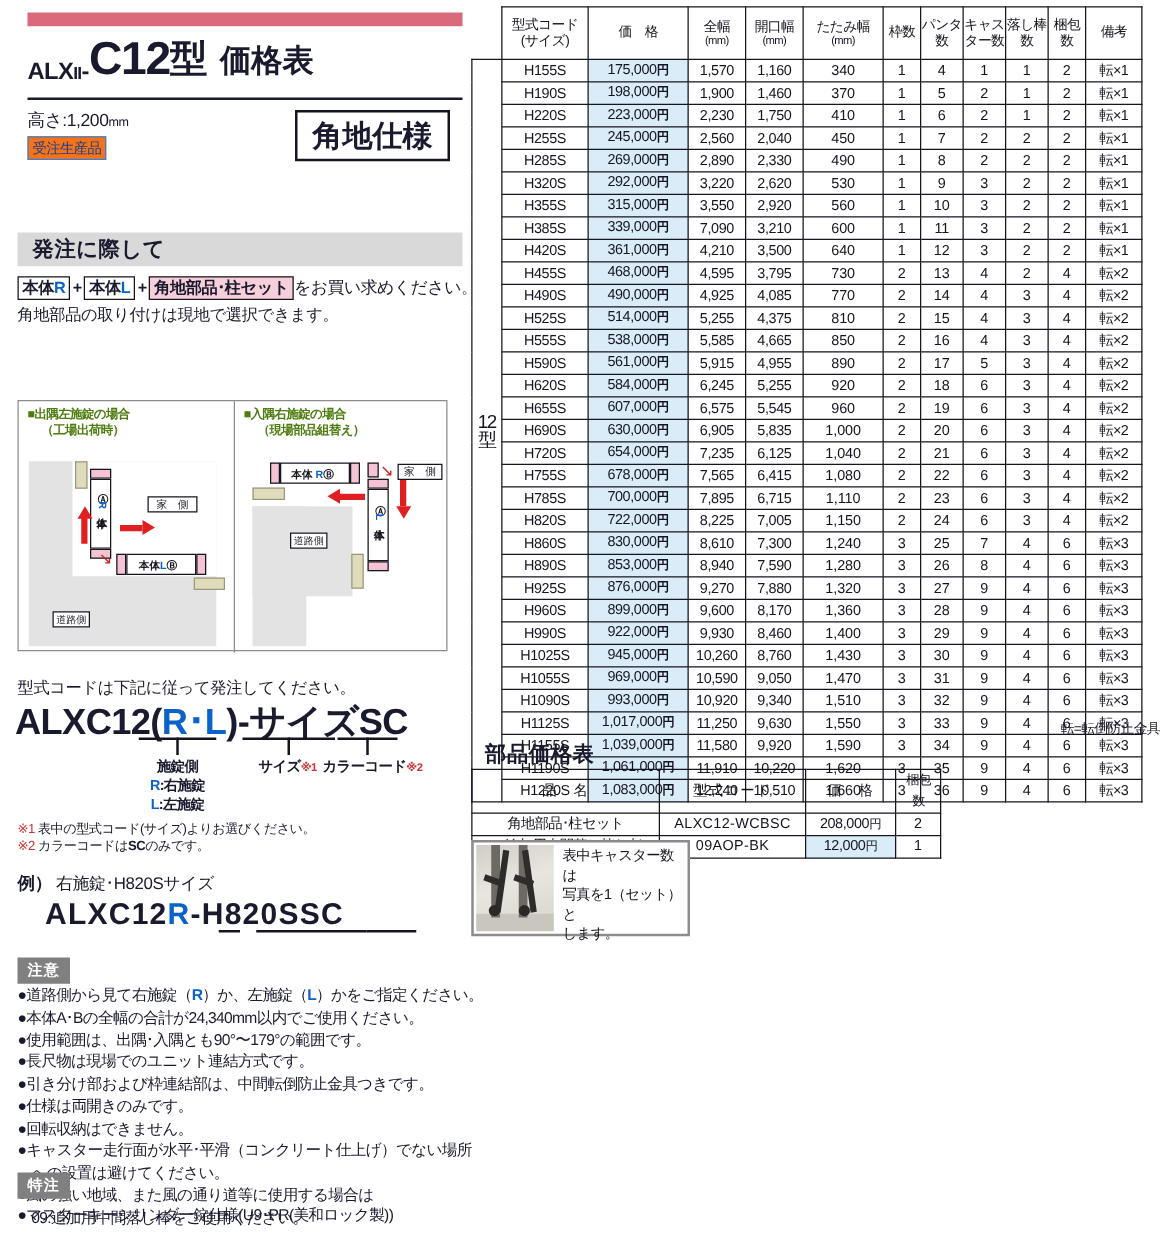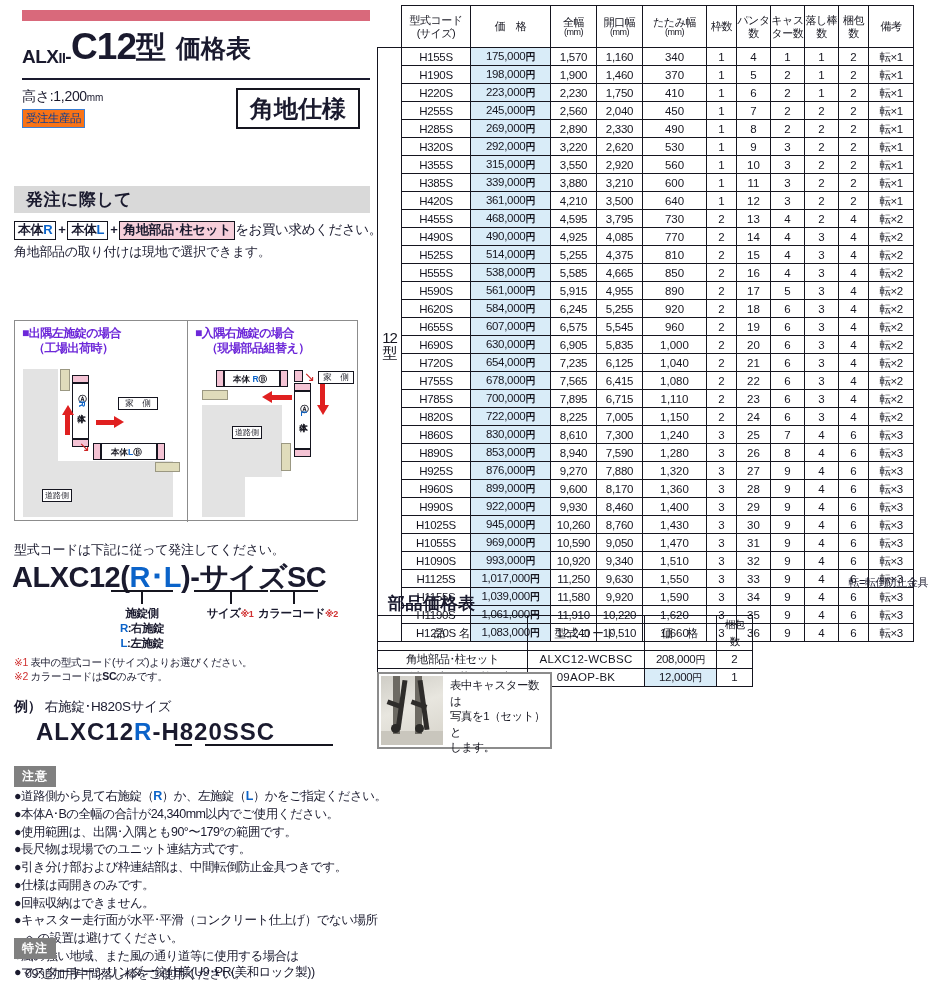--- a/index.html
+++ b/index.html
@@ -64,21 +64,21 @@
   #ordersub2{top:261px;}
 
   
   .diagram{
     position:absolute;left:14px;top:320px;width:344px;height:201px;
     border:1px solid #8c8c8c;background:#fff;box-sizing:border-box;
   }
   .diag-half{position:absolute;top:0;height:201px;}
   #dh-left{left:0;width:172px;}
   #dh-right{left:172px;width:172px;border-left:1px solid #8c8c8c;box-sizing:border-box;}
-  .diag-title{position:absolute;left:7px;top:5px;font-size:12px;font-weight:bold;line-height:1.25;letter-spacing:-.5px;color:#6d28d9;}
+  .diag-title{position:absolute;left:7px;top:5px;font-size:10px;font-weight:bold;line-height:1.25;letter-spacing:-.5px;color:#4d7c0f;}
   .diag-title .l2{display:block;padding-left:11px;}
   .gray{position:absolute;background:#e3e3e3;}
   .beige{position:absolute;background:#e0dcbb;border:1px solid #9b9882;box-sizing:border-box;}
   .panel{position:absolute;background:#fff;border:1px solid #15151f;box-sizing:border-box;}
   .pinkcap{position:absolute;background:#f4c3d4;border:1px solid #15151f;box-sizing:border-box;}
   .labelbox{
     position:absolute;background:#fff;border:1px solid #15151f;box-sizing:border-box;
     font-size:8.5px;display:flex;align-items:center;justify-content:center;
     letter-spacing:0px;color:#15151f;
   }
@@ -441,21 +441,21 @@
             <td class="col-n">1</td>
             <td class="col-n2">10</td>
             <td class="col-n2">3</td>
             <td class="col-n2">2</td>
             <td class="col-n">2</td>
             <td class="col-rem">転×1</td>
           </tr>
           <tr>
             <td class="col-type">H385S</td>
             <td class="col-price">339,000<span class="yen">円</span></td>
-            <td class="col-w">3,880</td>
+            <td class="col-w">7,090</td>
             <td class="col-w">3,210</td>
             <td class="">600</td>
             <td class="col-n">1</td>
             <td class="col-n2">11</td>
             <td class="col-n2">3</td>
             <td class="col-n2">2</td>
             <td class="col-n">2</td>
             <td class="col-rem">転×1</td>
           </tr>
           <tr>

